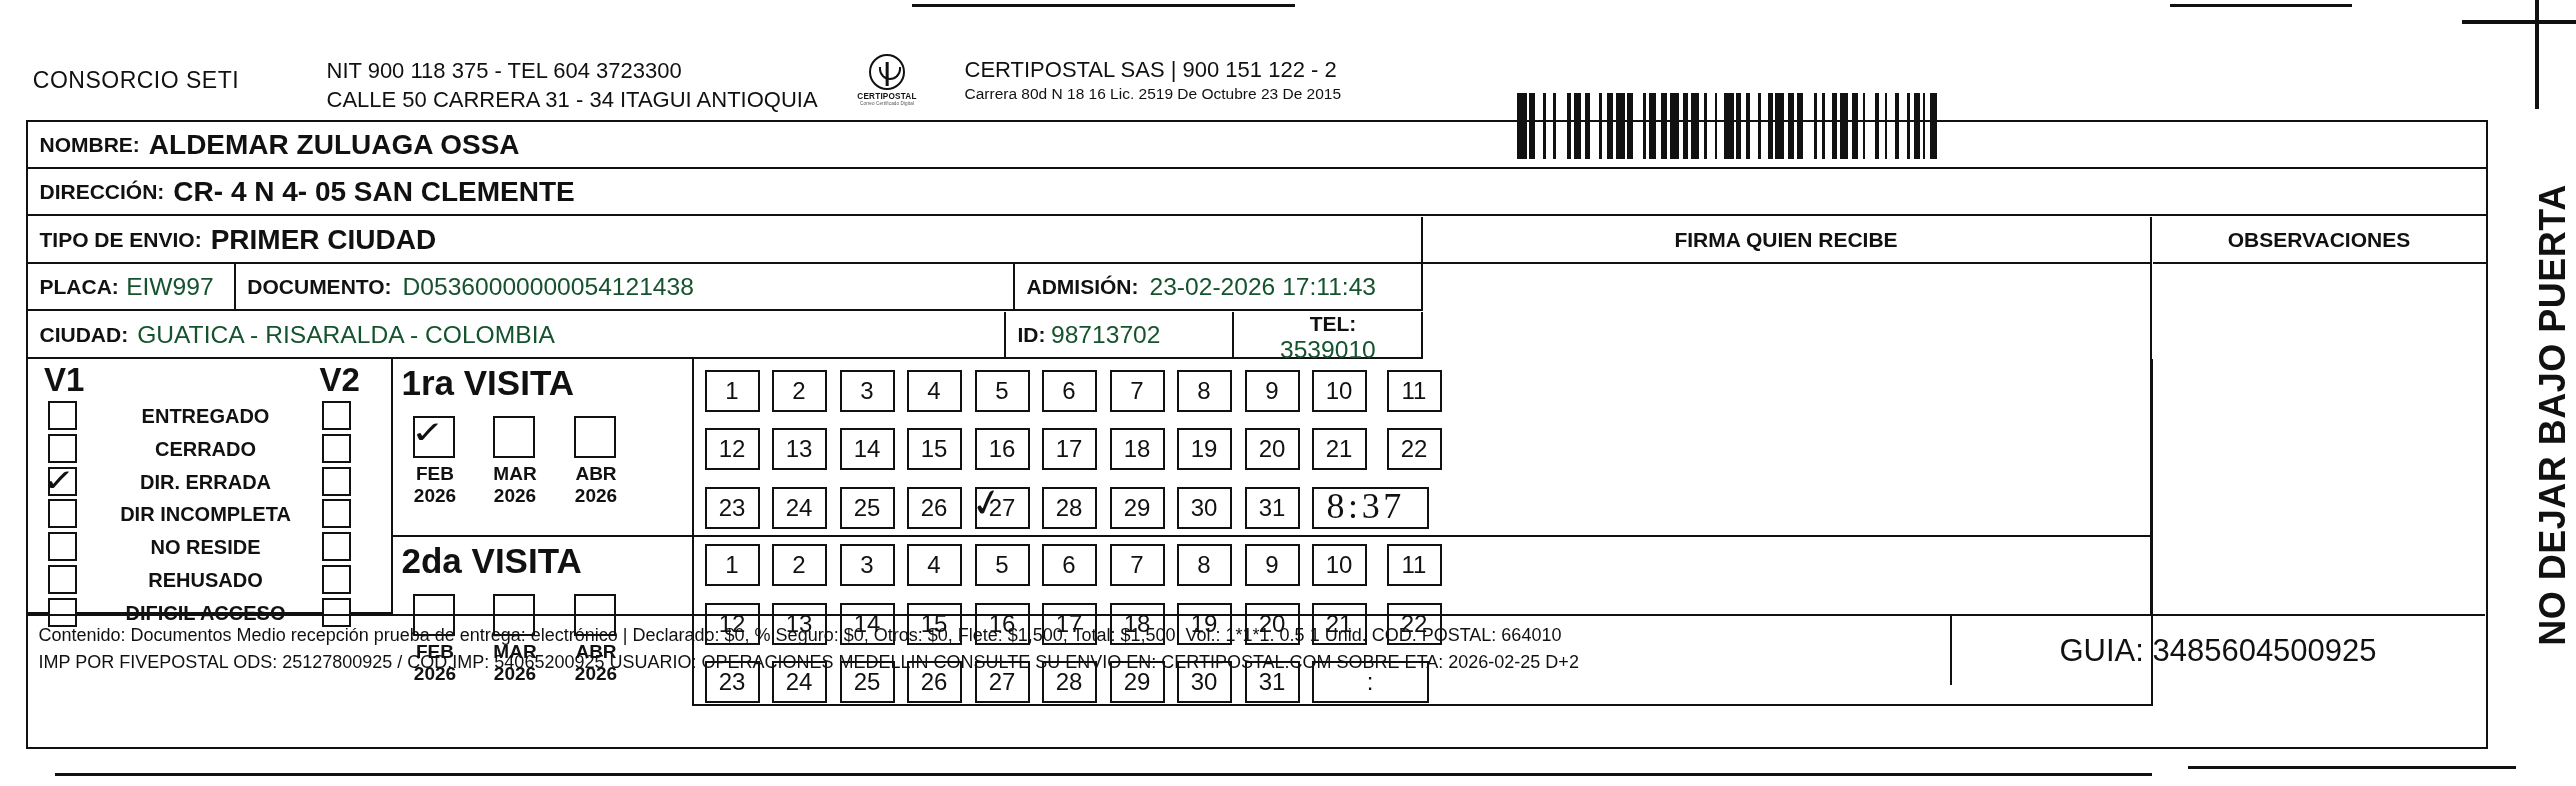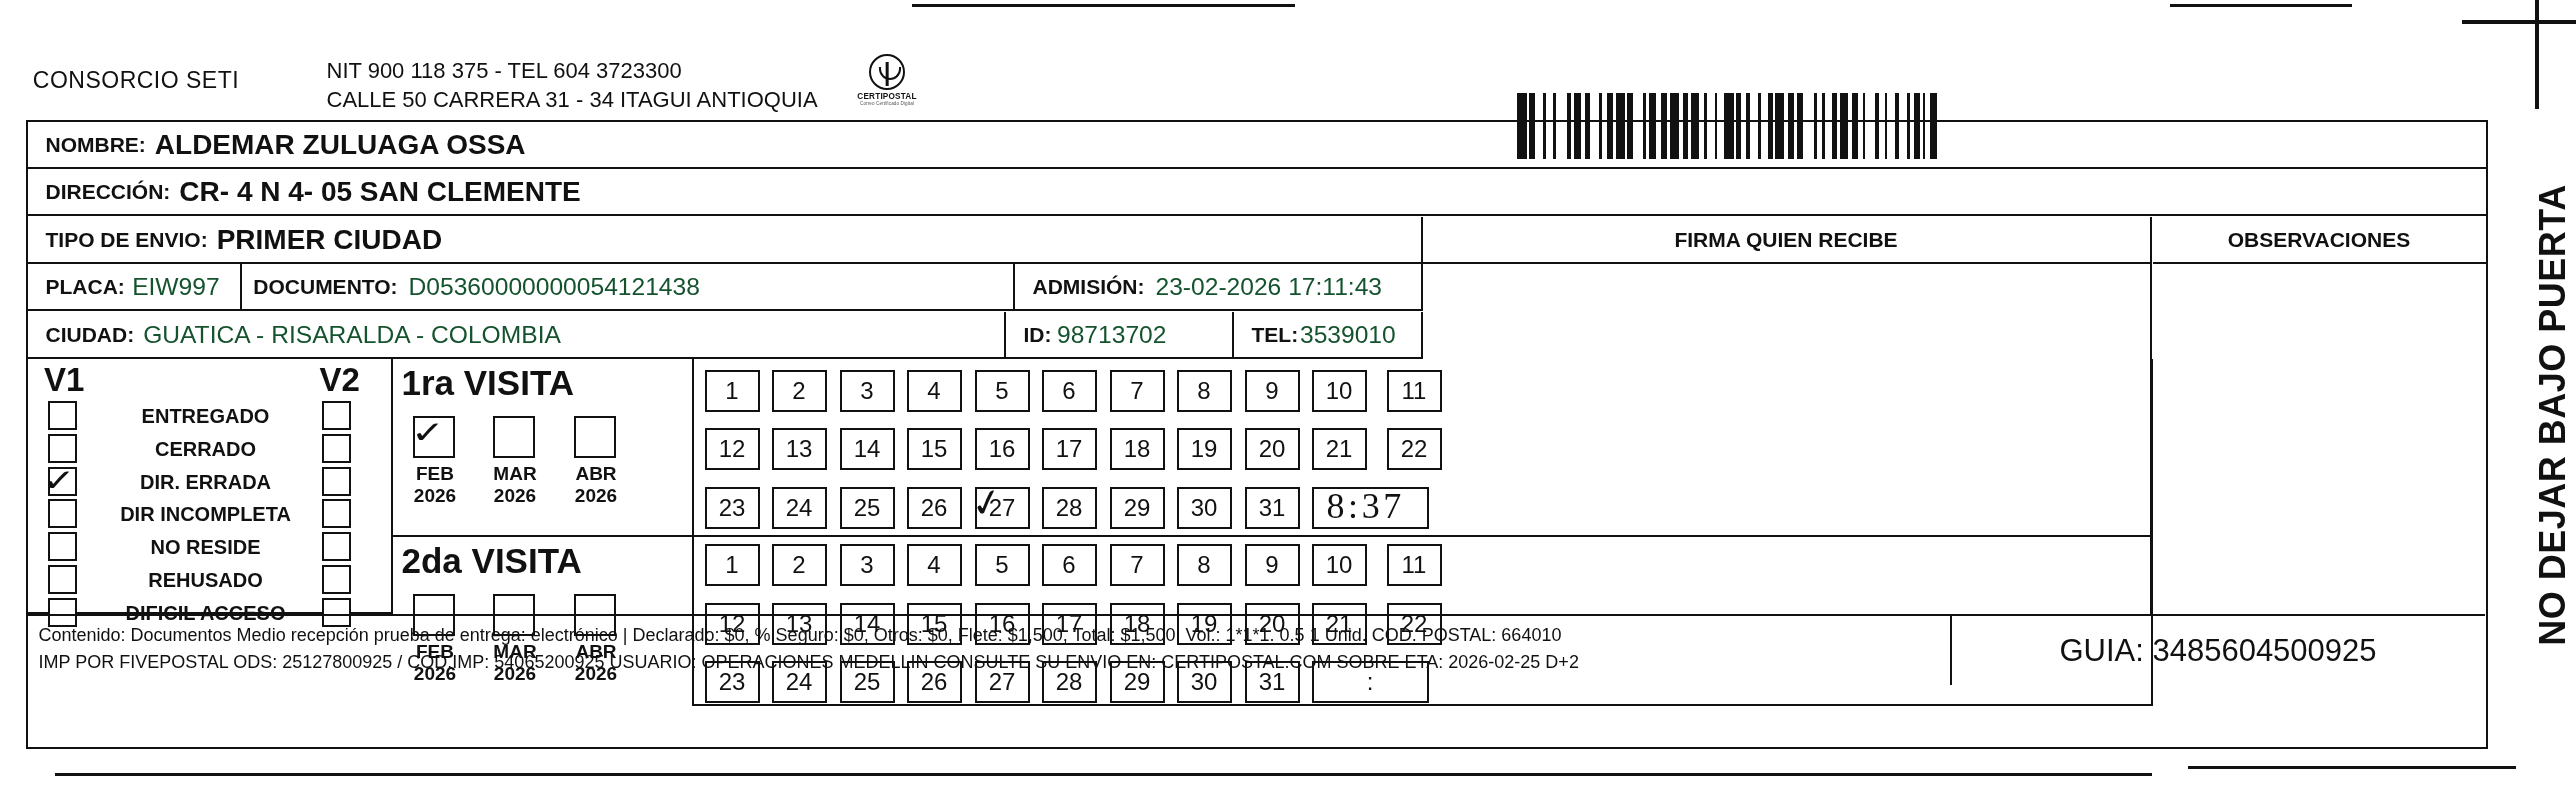--- a/index.html
+++ b/index.html
@@ -114,21 +114,21 @@
   
   .frame {
     position: absolute;
     left: 25.5px;
     top: 120px;
     width: 2462px;
     height: 629px;
     border: 2.7px solid #111;
   }
 
-  .cellpad { padding-left: 18px; }
+  .cellpad { padding-left: 12px; }
 
   .lbl {
     font-size: 21px;
     font-weight: bold;
     color: #111;
     white-space: nowrap;
   }
   .val {
     font-size: 28px;
     color: #111;
@@ -188,20 +188,21 @@
     border-left: 2.7px solid #111;
     border-bottom: 2.7px solid #111;
   }
   .r-tel {
     position: absolute; left: 1204px; top: 190px;
     width: 191px; height: 47px;
     display: flex; align-items: center;
     border-left: 2.7px solid #111;
     border-bottom: 2.7px solid #111;
     border-right: 2.7px solid #111;
+    flex-direction: column;
   }
 
   
   .p-firma-head {
     position: absolute; left: 1395px; top: 95px;
     width: 729px; height: 47px;
     display: flex; align-items: center; justify-content: center;
     border-bottom: 2.7px solid #111;
     border-right: 2.7px solid #111;
   }
@@ -402,20 +403,24 @@
       <div>NIT 900 118 375 - TEL 604 3723300</div>
       <div>CALLE 50 CARRERA 31 - 34 ITAGUI ANTIOQUIA</div>
     </div>
 
     <div class="certipostal-logo">
       <div class="cp-circle"></div>
       <div class="cp-word">CERTIPOSTAL</div>
       <div class="cp-sub">Correo Certificado Digital</div>
     </div>
 
+    <div class="hdr-certipostal">
+      <div class="hdr-cp-1">CERTIPOSTAL SAS | 900 151 122 - 2</div>
+      <div class="hdr-cp-2">Carrera 80d N 18 16  Lic. 2519 De Octubre 23 De 2015</div>
+    </div>
 
     <div class="barcode" id="barcode">
         <i style="width: 10px; background: rgb(17, 17, 17);"></i>
         <i style="width: 2.7px; background: transparent;"></i>
         <i style="width: 5.5px; background: rgb(17, 17, 17);"></i>
         <i style="width: 8.2px; background: transparent;"></i>
         <i style="width: 3.6px; background: rgb(17, 17, 17);"></i>
         <i style="width: 6.4px; background: transparent;"></i>
         <i style="width: 2.7px; background: rgb(17, 17, 17);"></i>
         <i style="width: 11px; background: transparent;"></i>

